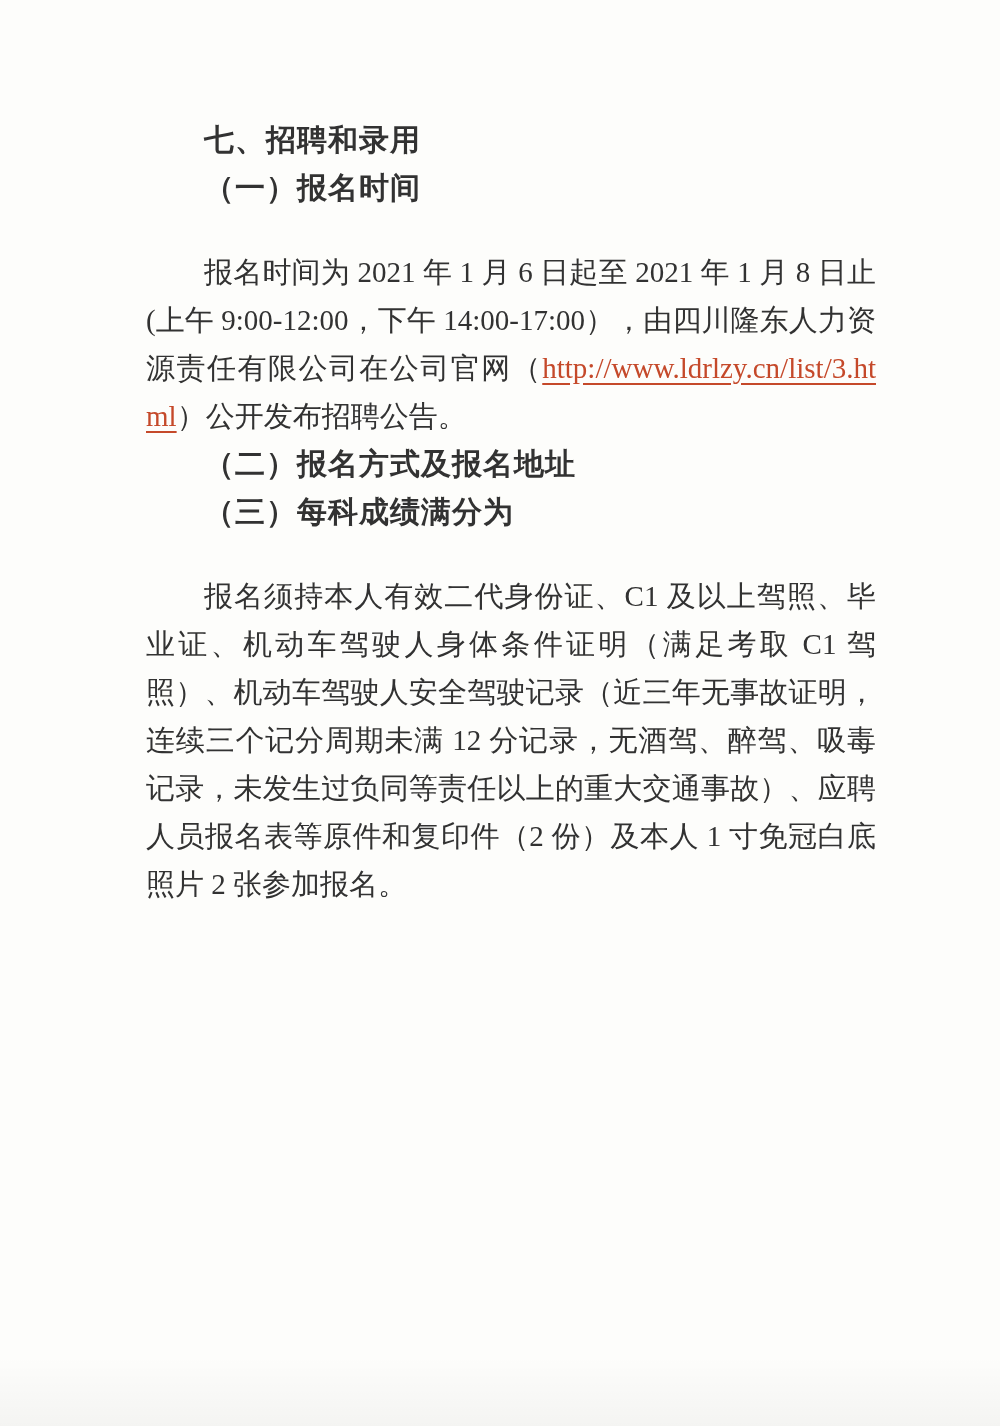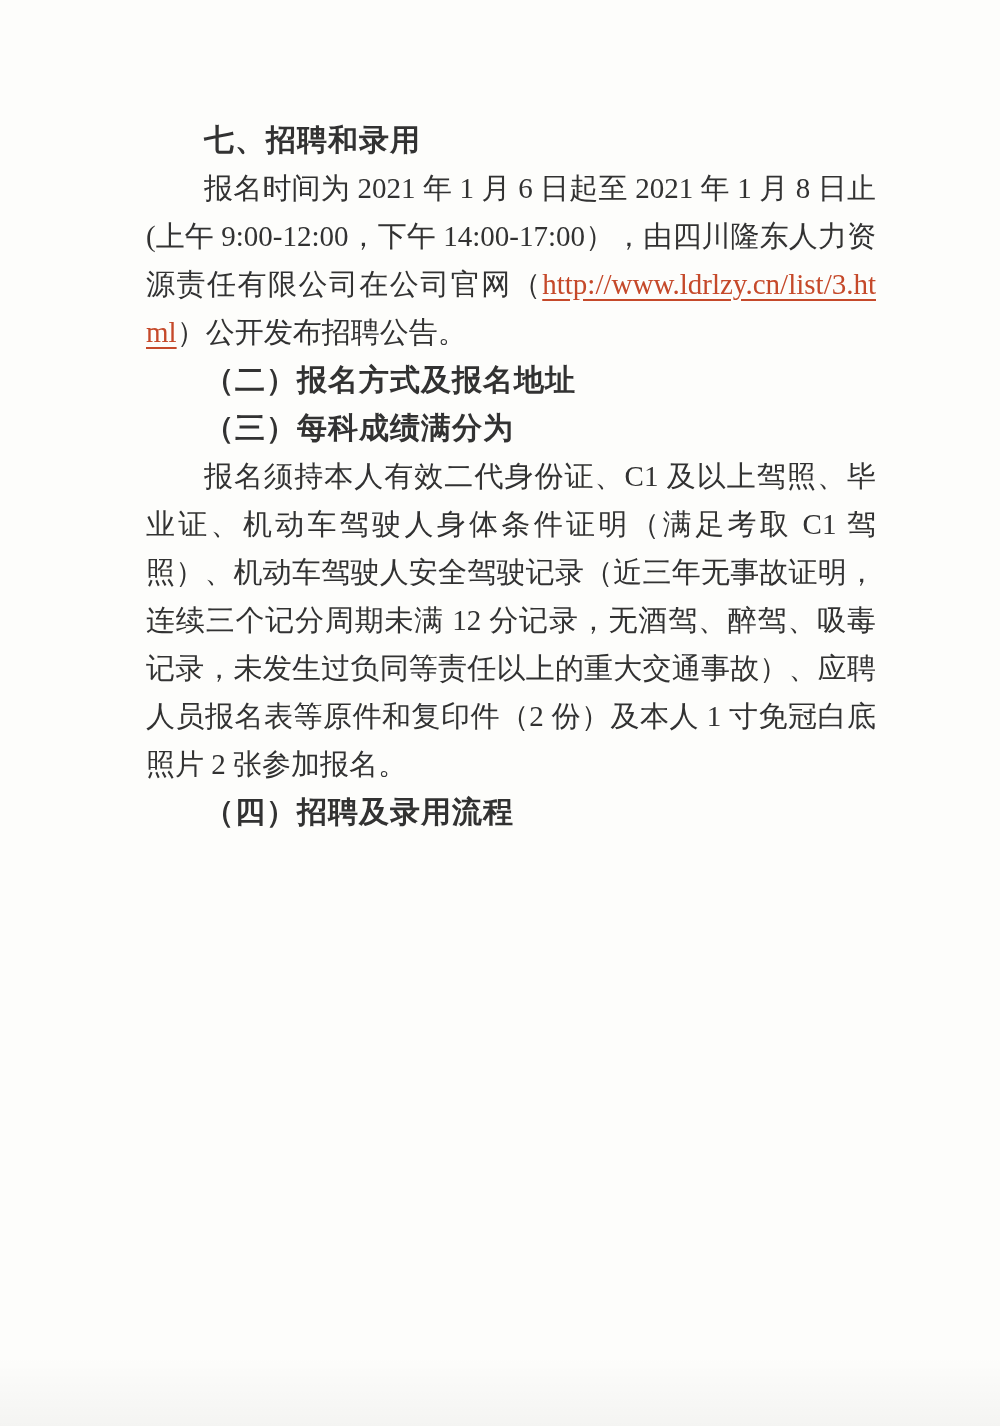--- a/index.html
+++ b/index.html
@@ -28,45 +28,45 @@
     pointer-events: none;
   }
   .heading {
     font-family: "Liberation Sans", "DejaVu Sans", sans-serif;
     font-weight: 700;
     font-size: 30px;
     padding-left: 58px;
     text-align: left;
     letter-spacing: 1px;
   }
-  .para { text-indent: 2em; }
+  .para { text-indent: 2em; margin-top: 36px; }
   .url-link {
     color: var(--link, #c5492a);
     text-decoration: underline;
     text-decoration-color: var(--link, #c5492a);
     text-underline-offset: 5px;
     word-break: break-all;
     cursor: pointer;
   }
 </style>
 </head>
 <body>
 
 <div class="page">
 
   <div class="heading">七、招聘和录用</div>
 
+  <div class="heading">（一）报名时间</div>
 
   <p class="para"><span>报名时间为 2021 年 1 月 6 日起至 2021 年 1 月 8 日止(上午 9:00-12:00，下午 14:00-17:00），由四川隆东人力资源责任有限公司在公司官网（</span><a class="url-link">http://www.ldrlzy.cn/list/3.html</a><span>）公开发布招聘公告。</span></p>
 
   <div class="heading">（二）报名方式及报名地址</div>
 
 
 
   <div class="heading">（三）每科成绩满分为</div>
 
   <p class="para">报名须持本人有效二代身份证、C1 及以上驾照、毕业证、机动车驾驶人身体条件证明（满足考取 C1 驾照）、机动车驾驶人安全驾驶记录（近三年无事故证明，连续三个记分周期未满 12 分记录，无酒驾、醉驾、吸毒记录，未发生过负同等责任以上的重大交通事故）、应聘人员报名表等原件和复印件（2 份）及本人 1 寸免冠白底照片 2 张参加报名。</p>
 
-  <div class="heading">（四）招聘及录用流程</div>
 
 
 
 </div>
 
 </body></html>

